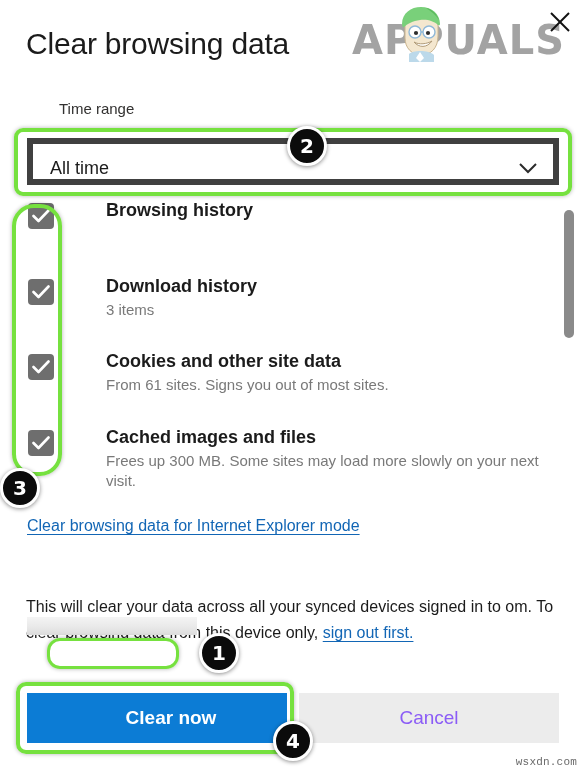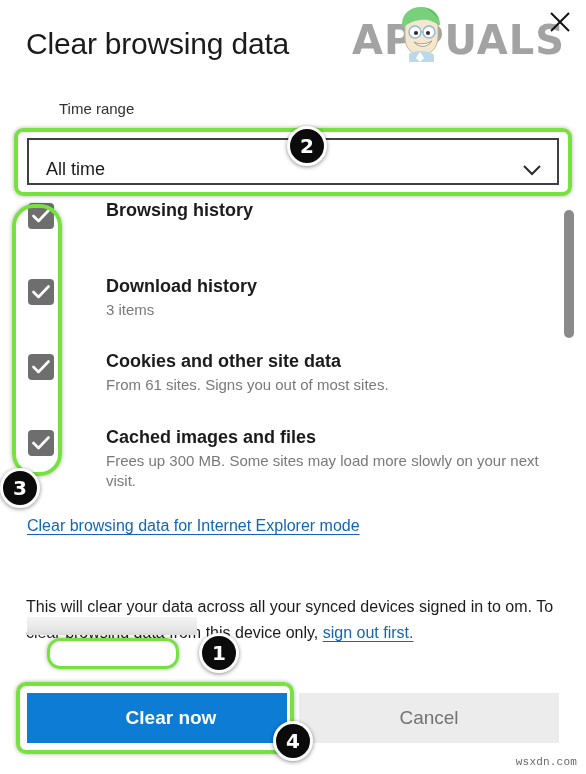--- a/index.html
+++ b/index.html
@@ -92,24 +92,24 @@
     font-size: 15px;
     color: #323130;
     margin-left: 32px;
   }
   .select-box {
     position: absolute;
     left: 27px;
     top: 138px;
     width: 532px;
     height: 47px;
-    border: 2px solid #404040;
+    border: 6px solid #404040;
     background: #ffffff;
     display: flex;
-    align-items: center;
+    align-items: flex-end;
     padding: 16px 14px 0 17px;
     cursor: pointer;
   }
   .select-value {
     font-size: 18px;
     color: #1b1b1b;
     flex: 1;
   }
   .select-chevron {
     width: 22px;
@@ -229,21 +229,21 @@
     cursor: pointer;
     padding-left: 28px;
   }
   .btn-secondary {
     position: absolute;
     left: 299px;
     top: 693px;
     width: 260px;
     height: 50px;
     background: #ececec;
-    color: #737373;
+    color: #8b5cf6;
     border: none;
     font-size: 19px;
     font-family: "Liberation Sans", sans-serif;
     cursor: pointer;
   }
 
   
   .hl {
     position: absolute;
     border: 4px solid #76e13f;

